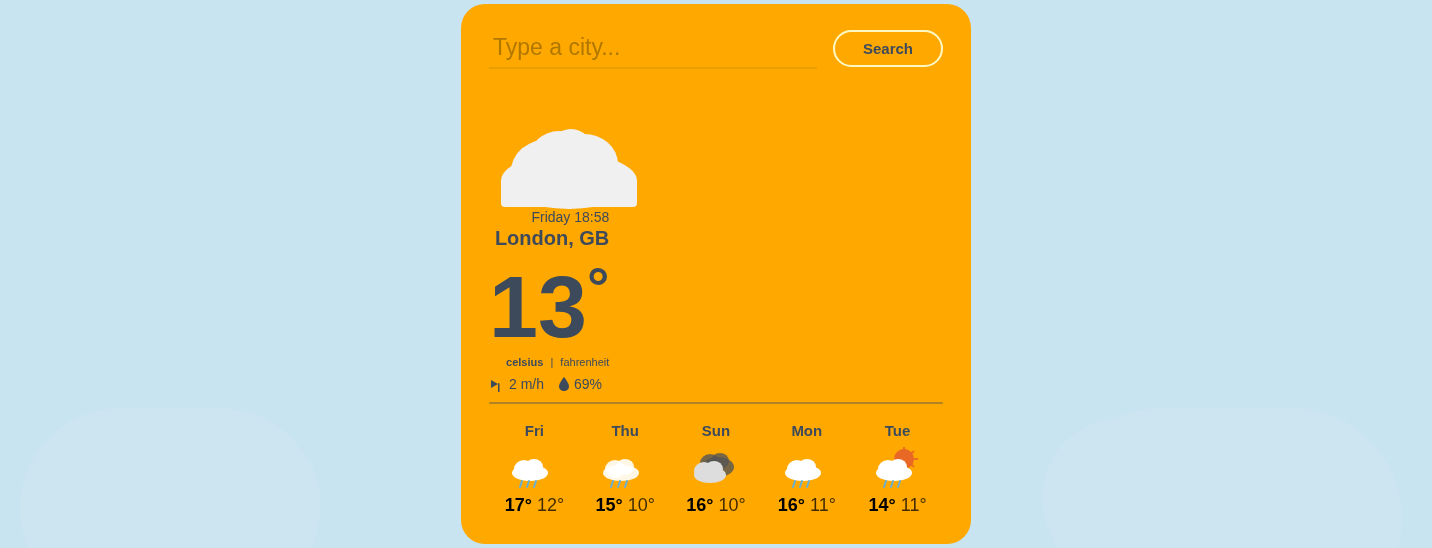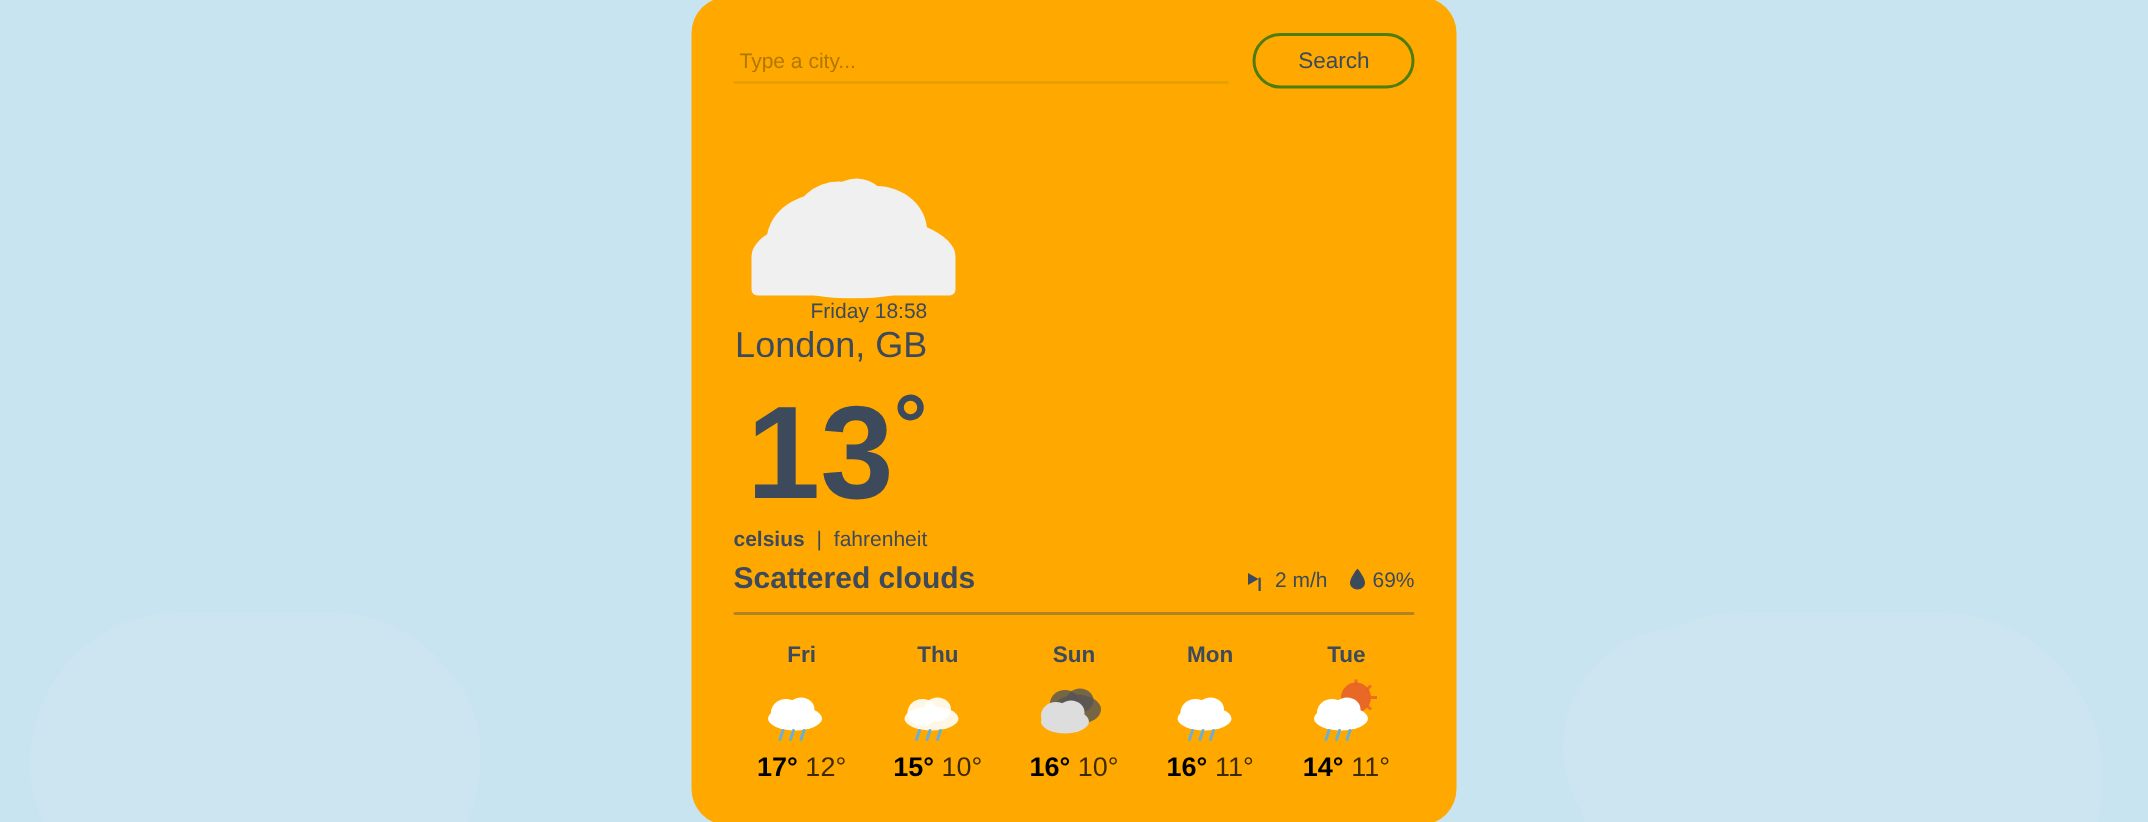--- a/index.html
+++ b/index.html
@@ -64,37 +64,37 @@
       gap: 16px;
       margin-bottom: 20px;
     }
 
     .city-input {
       flex: 1;
       background: transparent;
       border: none;
       border-bottom: 2px solid #e8a000;
       outline: none;
-      font-size: 14px;
+      font-size: 23px;
       color: #0c4a6e;
       padding: 6px 4px;
       font-family: inherit;
     }
 
     .city-input::placeholder {
       color: #b07800;
     }
 
     .search-btn {
       background: transparent;
-      border: 2px solid #4d7c0f;
+      border: 2px solid #fef9c3;
       border-radius: 30px;
       padding: 8px 28px;
       font-size: 15px;
-      font-weight: 400;
+      font-weight: 700;
       color: #3d4a5c;
       cursor: pointer;
       white-space: nowrap;
       font-family: inherit;
     }
 
     
     .main-info {
       display: flex;
       align-items: flex-start;
@@ -112,36 +112,36 @@
       text-align: right;
     }
 
     .datetime {
       font-size: 14px;
       color: #3d4a5c;
       margin-bottom: 2px;
     }
 
     .location {
-      font-size: 24px;
-      font-weight: 400;
+      font-size: 20px;
+      font-weight: 700;
       color: #3d4a5c;
       margin-bottom: 10px;
     }
 
     .temperature {
       font-size: 88px;
       font-weight: 800;
       color: #3d4a5c;
       line-height: 1;
       margin-bottom: 4px;
     }
 
     .temp-unit {
-      font-size: 14px;
+      font-size: 11px;
       color: #3d4a5c;
       margin-bottom: 0;
     }
 
     .temp-unit span.active {
       font-weight: 700;
     }
 
     .temp-unit span.sep {
       margin: 0 4px;
@@ -271,21 +271,20 @@
       </div>
       <div class="temp-unit">
         <span class="active">celsius</span>
         <span class="sep">|</span>
         <span>fahrenheit</span>
       </div>
     </div>
   </div>
 
   <div class="desc-row">
-    <div class="description">Scattered clouds</div>
     <div class="weather-stats">
       <div class="stat">
 
         <svg width="16" height="16" viewBox="0 0 16 16" fill="none" xmlns="http://www.w3.org/2000/svg">
           <path d="M2 4 L2 12 L9 8 Z" fill="#3d4a5c"></path>
           <rect x="9" y="7" width="1.5" height="10" rx="0.75" fill="#3d4a5c"></rect>
         </svg>
         <span>2 m/h</span>
       </div>
       <div class="stat">

